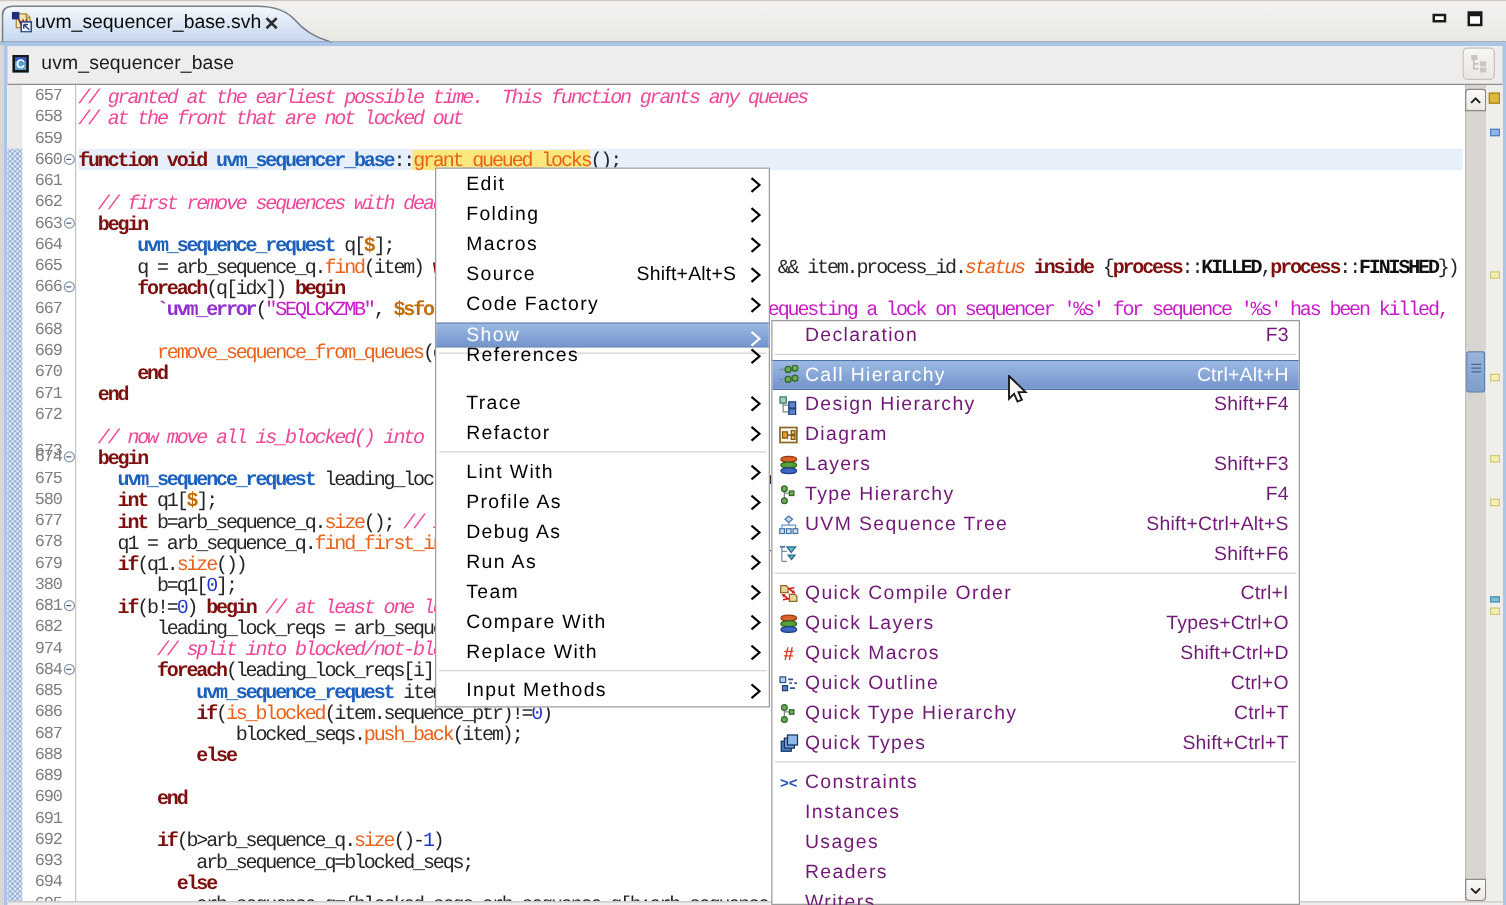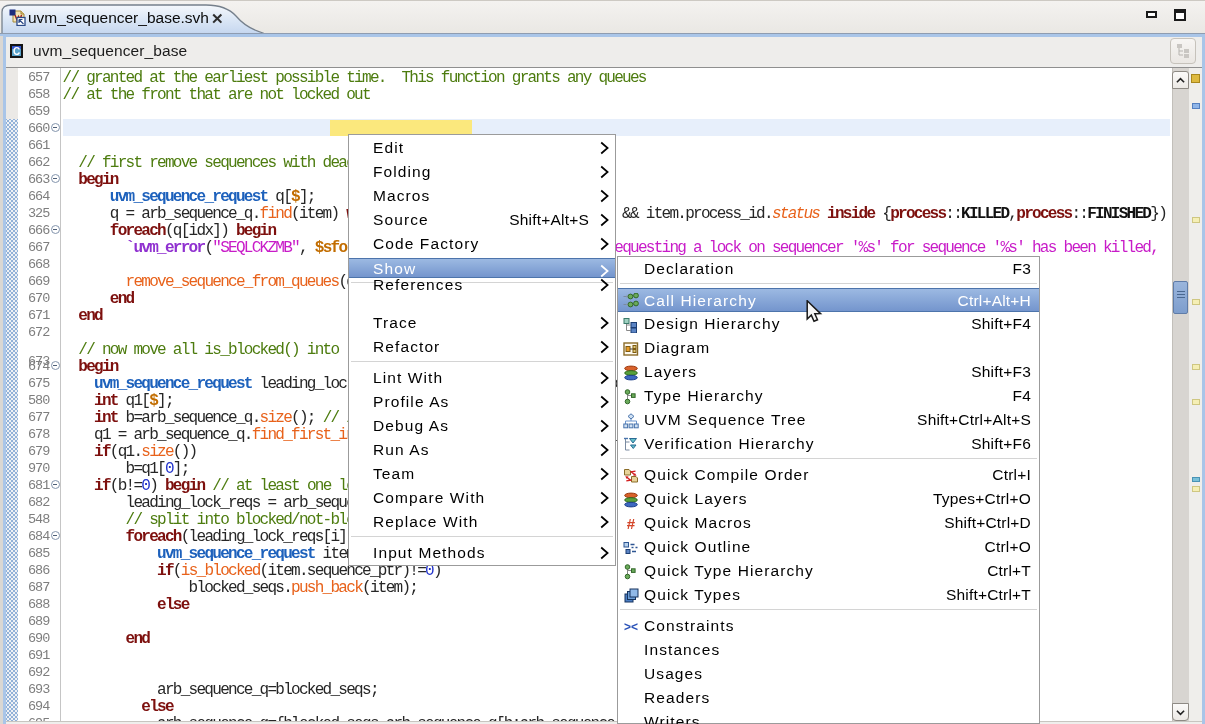--- a/index.html
+++ b/index.html
@@ -31,21 +31,21 @@
 .fm{width:9px;height:9px;border:1px solid #8495ad;border-radius:50%;background:#fff;position:relative}
 .fm::after{content:"";position:absolute;left:1.5px;top:3.2px;width:4.2px;height:1.2px;background:#4e5f77}
 #hl660{position:absolute;left:56.5px;top:51px;width:1107px;height:17px;background:#e7effb}
 #occ{position:absolute;left:324.1px;top:51.5px;width:141.7px;height:16px;background:#fbe87d}
 #codewrap{position:absolute;left:0;top:0;width:1161px;height:653px;overflow:hidden}
 .cl{position:absolute;left:56.5px;height:17px;padding-top:2.4px;line-height:17.4px;font-family:"Liberation Mono",monospace;font-size:16px;letter-spacing:-1.72px;white-space:pre;color:#262626}
 .cl .k{color:#7d100e;font-weight:bold}
 .cl .t{color:#1d61bc;font-weight:bold}
 .cl .f{color:#e8621b}
 .cl .s{color:#c81bc8}
-.cl .c{color:#4d7c0f;}
+.cl .c{color:#ec4899;font-style:italic}
 .cl .n{color:#2233cc}
 .cl .m{color:#9031d0;font-weight:bold}
 .cl .d{color:#c26d00;font-weight:bold}
 .cl .i{color:#e8621b;font-style:italic}
 .cl .b{color:#111;font-weight:bold}
 .cl .hl{color:#e8621b}
 #sbar{position:absolute;left:1166px;top:0;width:17px;height:653px;background:#d8d5d1;border-left:1px solid #c2bfba}
 #sup{position:absolute;left:1166px;top:3px;width:17px;height:18px;background:linear-gradient(#fbfaf9,#ece9e5);border:1px solid #8e8a84;border-radius:3px 3px 0 0}
 #sdown{position:absolute;left:1166px;top:635px;width:17px;height:18px;background:linear-gradient(#fbfaf9,#ece9e5);border:1px solid #8e8a84;border-radius:0 0 4px 4px}
 .chev{position:absolute;left:3px;width:9px;height:9px}
@@ -54,21 +54,21 @@
 #oruler{position:absolute;left:1183px;top:0;width:13px;height:653px;background:#efeeeb}
 #hstrip{position:absolute;left:0px;top:653px;width:1196px;height:3px;background:#efeeec;border-top:1px solid #c8c5c0}
 #mainmenu{position:absolute;left:348px;top:134px;width:268px;height:432px;background:#fff;border:1px solid #9b9b9b}
 .mi{position:absolute;left:349px;width:266px;height:24px;line-height:24px;font-size:15.5px;color:#000}
 .mi .lb{position:absolute;left:24px;letter-spacing:1.1px}
 .mi .sc{position:absolute;right:26px;letter-spacing:0.2px}
 .mi .ar{position:absolute;right:6px;top:5px}
 .mi.sel{background:linear-gradient(#9cb9e2,#7495cd);border-top:1px solid #4d74ab;border-bottom:1px solid #4d74ab;height:20px;line-height:19px;margin-top:2px;color:#fff}
 .msep{position:absolute;left:351px;width:262px;height:1px;background:#d4d4d4}
 #submenu{position:absolute;left:617px;top:256px;width:423px;height:468px;background:#fff;border:1px solid #9b9b9b}
-.si{position:absolute;left:618px;width:421px;font-size:15.5px;color:#000000}
+.si{position:absolute;left:618px;width:421px;font-size:15.5px;color:#701a75}
 .si .ic{position:absolute;left:5px;top:50%;margin-top:-8px;width:16px;height:16px}
 .si .lb{position:absolute;left:26px;letter-spacing:1.1px}
 .si .sc{position:absolute;right:8px;letter-spacing:0.2px}
 .si.sel{background:linear-gradient(#9cb9e2,#7495cd);border-top:1px solid #4d74ab;border-bottom:1px solid #4d74ab;color:#fff}
 .ssep{position:absolute;left:620px;width:417px;height:1px;background:#d4d4d4}
 </style></head>
 <body>
 <div id="tabbar"></div>
 <div id="tabshape"><svg width="280" height="33" viewBox="0 0 280 33">
       <defs>
@@ -117,39 +117,39 @@
     <div id="hatch"></div>
   <div id="gutter">
       <div class="gn" style="top:0px">657</div>
       <div class="gn" style="top:17px">658</div>
       <div class="gn" style="top:34px">659</div>
       <div class="gn" style="top:51px">660</div>
       <div class="gn" style="top:68px">661</div>
       <div class="gn" style="top:85px">662</div>
       <div class="gn" style="top:102px">663</div>
       <div class="gn" style="top:119px">664</div>
-      <div class="gn" style="top:136px">325</div>
+      <div class="gn" style="top:136px">665</div>
       <div class="gn" style="top:153px">666</div>
       <div class="gn" style="top:170px">667</div>
       <div class="gn" style="top:187px">668</div>
       <div class="gn" style="top:204px">669</div>
       <div class="gn" style="top:221px">670</div>
       <div class="gn" style="top:238px">671</div>
       <div class="gn" style="top:255px">672</div>
       <div class="gn" style="top:284px">673</div>
       <div class="gn" style="top:289px">674</div>
       <div class="gn" style="top:306px">675</div>
       <div class="gn" style="top:323px">580</div>
       <div class="gn" style="top:340px">677</div>
       <div class="gn" style="top:357px">678</div>
       <div class="gn" style="top:374px">679</div>
-      <div class="gn" style="top:391px">970</div>
+      <div class="gn" style="top:391px">380</div>
       <div class="gn" style="top:408px">681</div>
       <div class="gn" style="top:425px">682</div>
-      <div class="gn" style="top:442px">548</div>
+      <div class="gn" style="top:442px">974</div>
       <div class="gn" style="top:459px">684</div>
       <div class="gn" style="top:476px">685</div>
       <div class="gn" style="top:493px">686</div>
       <div class="gn" style="top:510px">687</div>
       <div class="gn" style="top:527px">688</div>
       <div class="gn" style="top:544px">689</div>
       <div class="gn" style="top:561px">690</div>
       <div class="gn" style="top:578px">691</div>
       <div class="gn" style="top:595px">692</div>
       <div class="gn" style="top:612px">693</div>
@@ -174,20 +174,21 @@
     </div>
     <div class="fold" style="top:463px">
       <div class="fm"></div>
     </div>
   <div id="hl660"></div>
     <div id="occ"></div>
   <div id="codewrap">
       <div class="cl" style="top:0px"><span class="c">// granted at the earliest possible time.  This function grants any queues</span></div>
       <div class="cl" style="top:17px"><span class="c">// at the front that are not locked out</span></div>
       <div class="cl" style="top:34px"></div>
+      <div class="cl" style="top:51px"><span class="k">function</span> <span class="k">void</span> <span class="t">uvm_sequencer_base</span>::<span class="hl">grant_queued_locks</span>();</div>
       <div class="cl" style="top:68px"></div>
       <div class="cl" style="top:85px">  <span class="c">// first remove sequences with dead lock requests</span></div>
       <div class="cl" style="top:102px">  <span class="k">begin</span></div>
       <div class="cl" style="top:119px">      <span class="t">uvm_sequence_request</span> q[<span class="d">$</span>];</div>
       <div class="cl" style="top:136px">      q = arb_sequence_q.<span class="f">find</span>(item) <span class="k">with</span> (item.request ==SEQ_TYPE_LOCK &amp;&amp; item.process_id.<span class="i">status</span> <span class="k">inside</span> {<span class="k">process</span>::<span class="b">KILLED</span>,<span class="k">process</span>::<span class="b">FINISHED</span>});</div>
       <div class="cl" style="top:153px">      <span class="k">foreach</span>(q[idx]) <span class="k">begin</span></div>
       <div class="cl" style="top:170px">        <span class="m">`uvm_error</span>(<span class="s">"SEQLCKZMB"</span>, <span class="d">$sformatf</span>(<span class="s">"The task responsible for  requesting a lock on sequencer '%s' for sequence '%s' has been killed, to avoid a deadlock the sequence will be removed from the arbitration queues"</span>, this.get_full_name(), q[idx].sequence_ptr.get_full_name()))</div>
       <div class="cl" style="top:187px"></div>
       <div class="cl" style="top:204px">        <span class="f">remove_sequence_from_queues</span>(q[idx].sequence_ptr);</div>
       <div class="cl" style="top:221px">      <span class="k">end</span></div>
@@ -204,20 +205,21 @@
       <div class="cl" style="top:408px">    <span class="k">if</span>(b!=<span class="n">0</span>) <span class="k">begin</span> <span class="c">// at least one lock</span></div>
       <div class="cl" style="top:425px">        leading_lock_reqs = arb_sequence_q[<span class="n">0</span>:b-<span class="n">1</span>]; <span class="c">// set of locks</span></div>
       <div class="cl" style="top:442px">        <span class="c">// split into blocked/not-blocked requests</span></div>
       <div class="cl" style="top:459px">        <span class="k">foreach</span>(leading_lock_reqs[i]) <span class="k">begin</span></div>
       <div class="cl" style="top:476px">            <span class="t">uvm_sequence_request</span> item = leading_lock_reqs[i];</div>
       <div class="cl" style="top:493px">            <span class="k">if</span>(<span class="f">is_blocked</span>(item.sequence_ptr)!=<span class="n">0</span>)</div>
       <div class="cl" style="top:510px">                blocked_seqs.<span class="f">push_back</span>(item);</div>
       <div class="cl" style="top:527px">            <span class="k">else</span></div>
       <div class="cl" style="top:561px">        <span class="k">end</span></div>
       <div class="cl" style="top:578px"></div>
+      <div class="cl" style="top:595px">        <span class="k">if</span>(b&gt;arb_sequence_q.<span class="f">size</span>()-<span class="n">1</span>)</div>
       <div class="cl" style="top:612px">            arb_sequence_q=blocked_seqs;</div>
       <div class="cl" style="top:629px">          <span class="k">else</span></div>
       <div class="cl" style="top:646px">            arb_sequence_q={blocked_seqs,arb_sequence_q[b:arb_sequence_q.<span class="f">size</span>()-<span class="n">1</span>]};</div>
     </div>
   <div id="sbar"></div>
   <div id="sup">
       <svg class="chev" style="top:4px" width="10" height="9" viewBox="0 0 10 9">
         <path d="M1 6.5 L5 2.5 L9 6.5" fill="none" stroke="#222" stroke-width="1.8"></path>
       </svg>
     </div>
@@ -417,21 +419,20 @@
     <span class="lb">UVM Sequence Tree</span>
     <span class="sc">Shift+Ctrl+Alt+S</span>
   </div>
 <div class="si" style="top:432px;height:24px;line-height:24px">
     <span class="ic"><svg width="16" height="16" viewBox="0 0 16 16">
         <path d="M2.5 2 v11 M2.5 5 h4 M2.5 13 h4" stroke="#7a8aa0" fill="none"></path>
         <path d="M6.5 1.5 h7 l-3.5 4.5 z" fill="#62c0c8" stroke="#2a6a94"></path>
         <path d="M7.5 8 h5.5 l-2.75 3.5 z" fill="#62c0c8" stroke="#2a6a94"></path>
         <path d="M1 1.5 h4" stroke="#4a74ac" stroke-width="1.4"></path>
       </svg></span>
-    <span class="lb">Verification Hierarchy</span>
     <span class="sc">Shift+F6</span>
   </div>
 <div class="ssep" style="top:458px"></div>
 <div class="si" style="top:463px;height:24px;line-height:24px">
     <span class="ic"><svg width="16" height="16" viewBox="0 0 16 16">
         <path d="M1.5 1.5 h4.5 l1.5 1.5 v4 h-6 z" fill="#e8d49a" stroke="#8a6c28"></path>
         <path d="M8.5 8.5 h4.5 l1.5 1.5 v4 h-6 z" fill="#e8d49a" stroke="#8a6c28"></path>
         <path d="M3.5 9 L8 12.5 M8.5 12 l-5.2 0.8 M12 7 L7.8 3.6 M7.5 4 l5 -0.8" stroke="#d42020" stroke-width="1.3" fill="none"></path>
         <path d="M2.2 8.2 l3.4 0.2 l-1.8 2.6 z" fill="#d42020"></path>
         <path d="M13.5 7.8 l-3.4 -0.2 l1.8 -2.6 z" fill="#d42020"></path>

